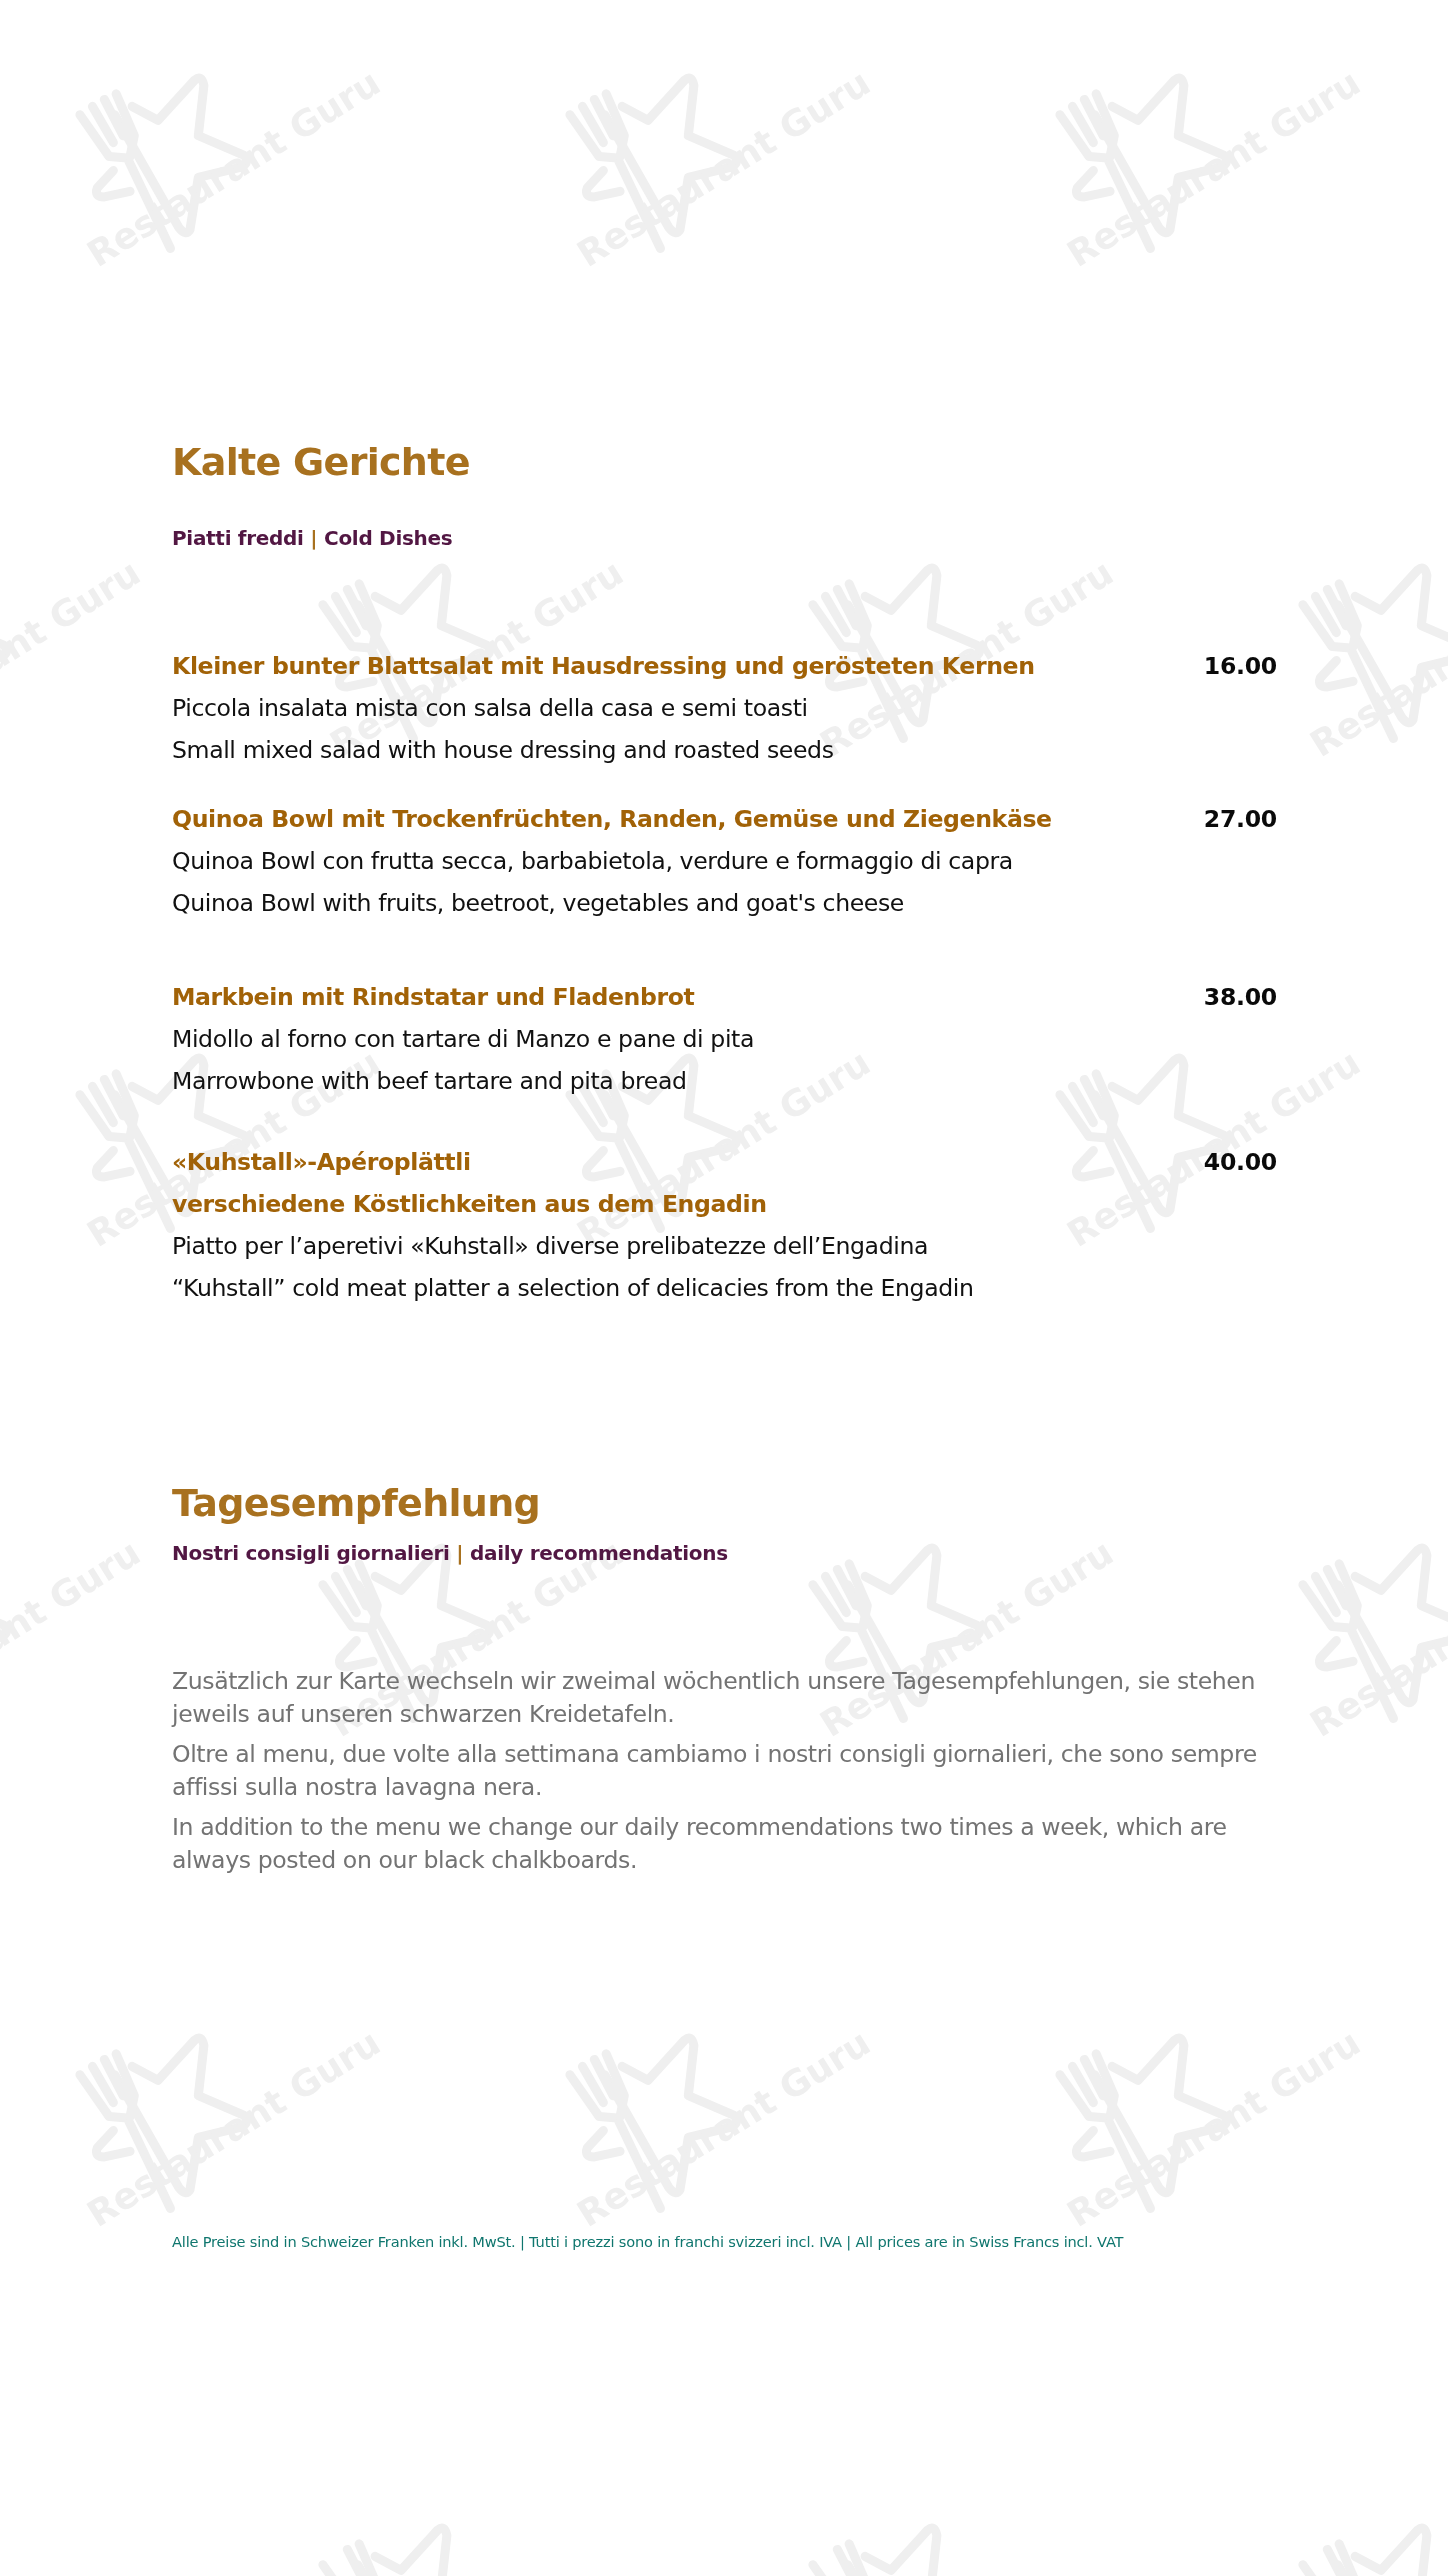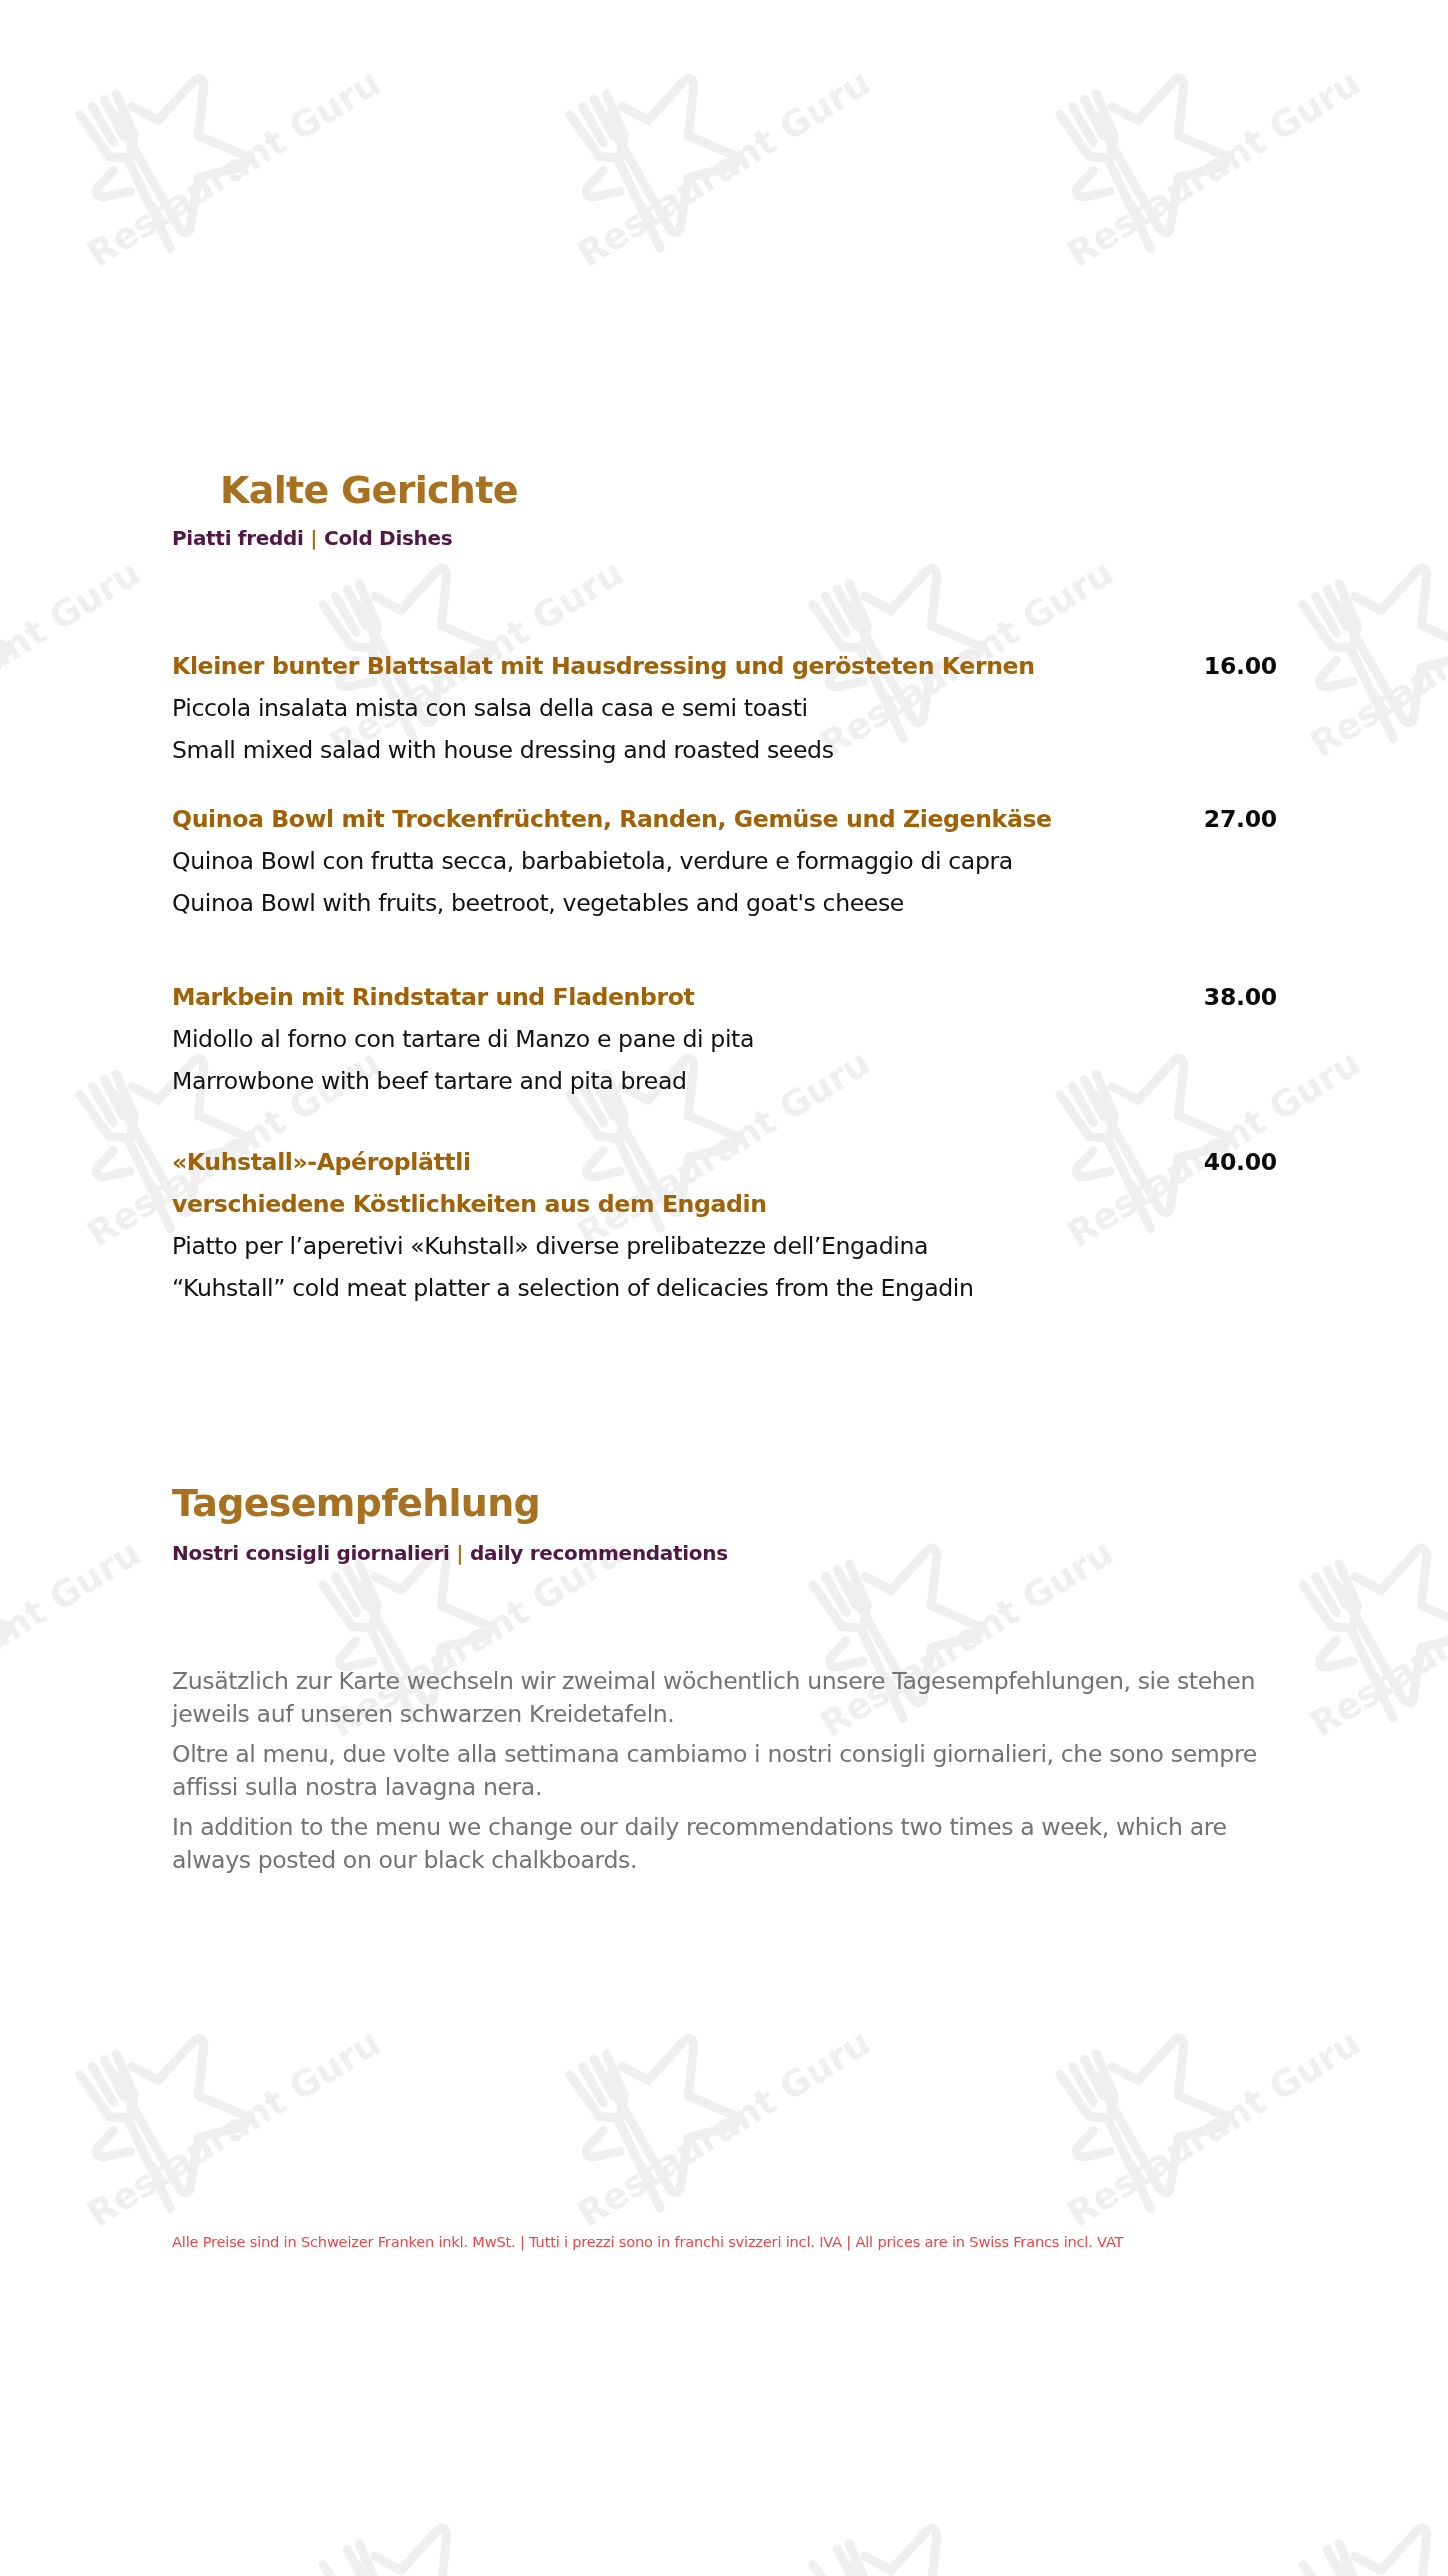--- a/index.html
+++ b/index.html
@@ -131,21 +131,21 @@
       letter-spacing: -0.4px;
     }
 
     .footer-note {
       position: absolute;
       left: 172px;
       top: 2231px;
       font-family: "DejaVu Sans", sans-serif;
       font-size: 14.6px;
       line-height: 21px;
-      color: #ef4444;
+      color: #0f766e;
       white-space: nowrap;
       letter-spacing: -0.2px;
     }
   </style>
 </head>
 <body>
 
 <div class="watermark-layer">
 
   <div class="wm" style="left:66px; top:66px;">
@@ -402,21 +402,21 @@
         <path d="M55 48 L82 100"></path>
         <path d="M72 40 L98 100 L92 130"></path>
       </g>
     </svg>
   </div>
 </div>
 
 <div class="page">
 
   <section>
-    <h1 class="section-title" style="top:468px;margin-left:48px;">Kalte Gerichte</h1>
+    <h1 class="section-title" style="top:440px;">Kalte Gerichte</h1>
     <h2 class="section-subtitle" style="top:520px;">
       <span>Piatti freddi</span>
       <span class="sub-sep">|</span>
       <span>Cold Dishes</span>
     </h2>
 
     <div class="menu-item" style="top:645px;">
       <div class="item-name">Kleiner bunter Blattsalat mit Hausdressing und gerösteten Kernen</div>
       <div class="item-desc">Piccola insalata mista con salsa della casa e semi toasti</div>
       <div class="item-desc">Small mixed salad with house dressing and roasted seeds</div>

